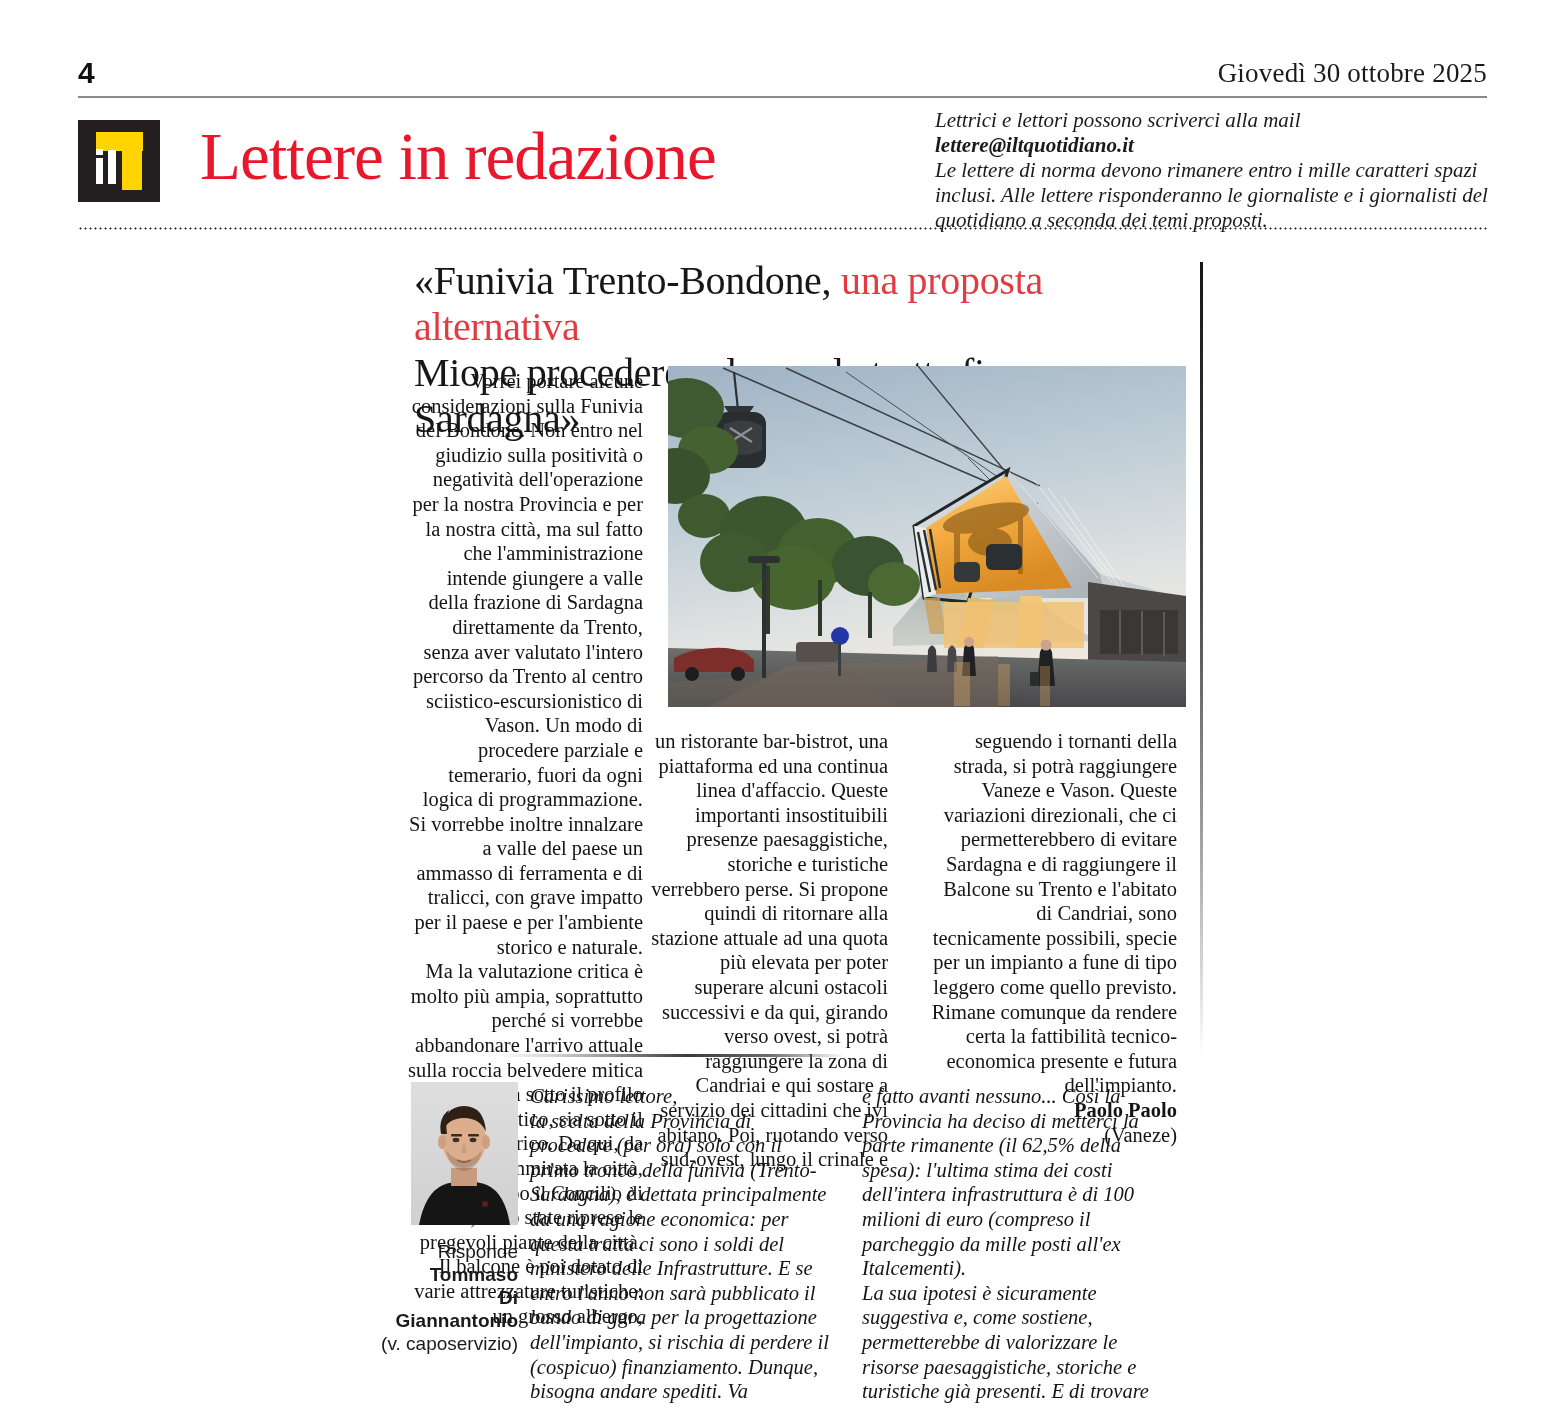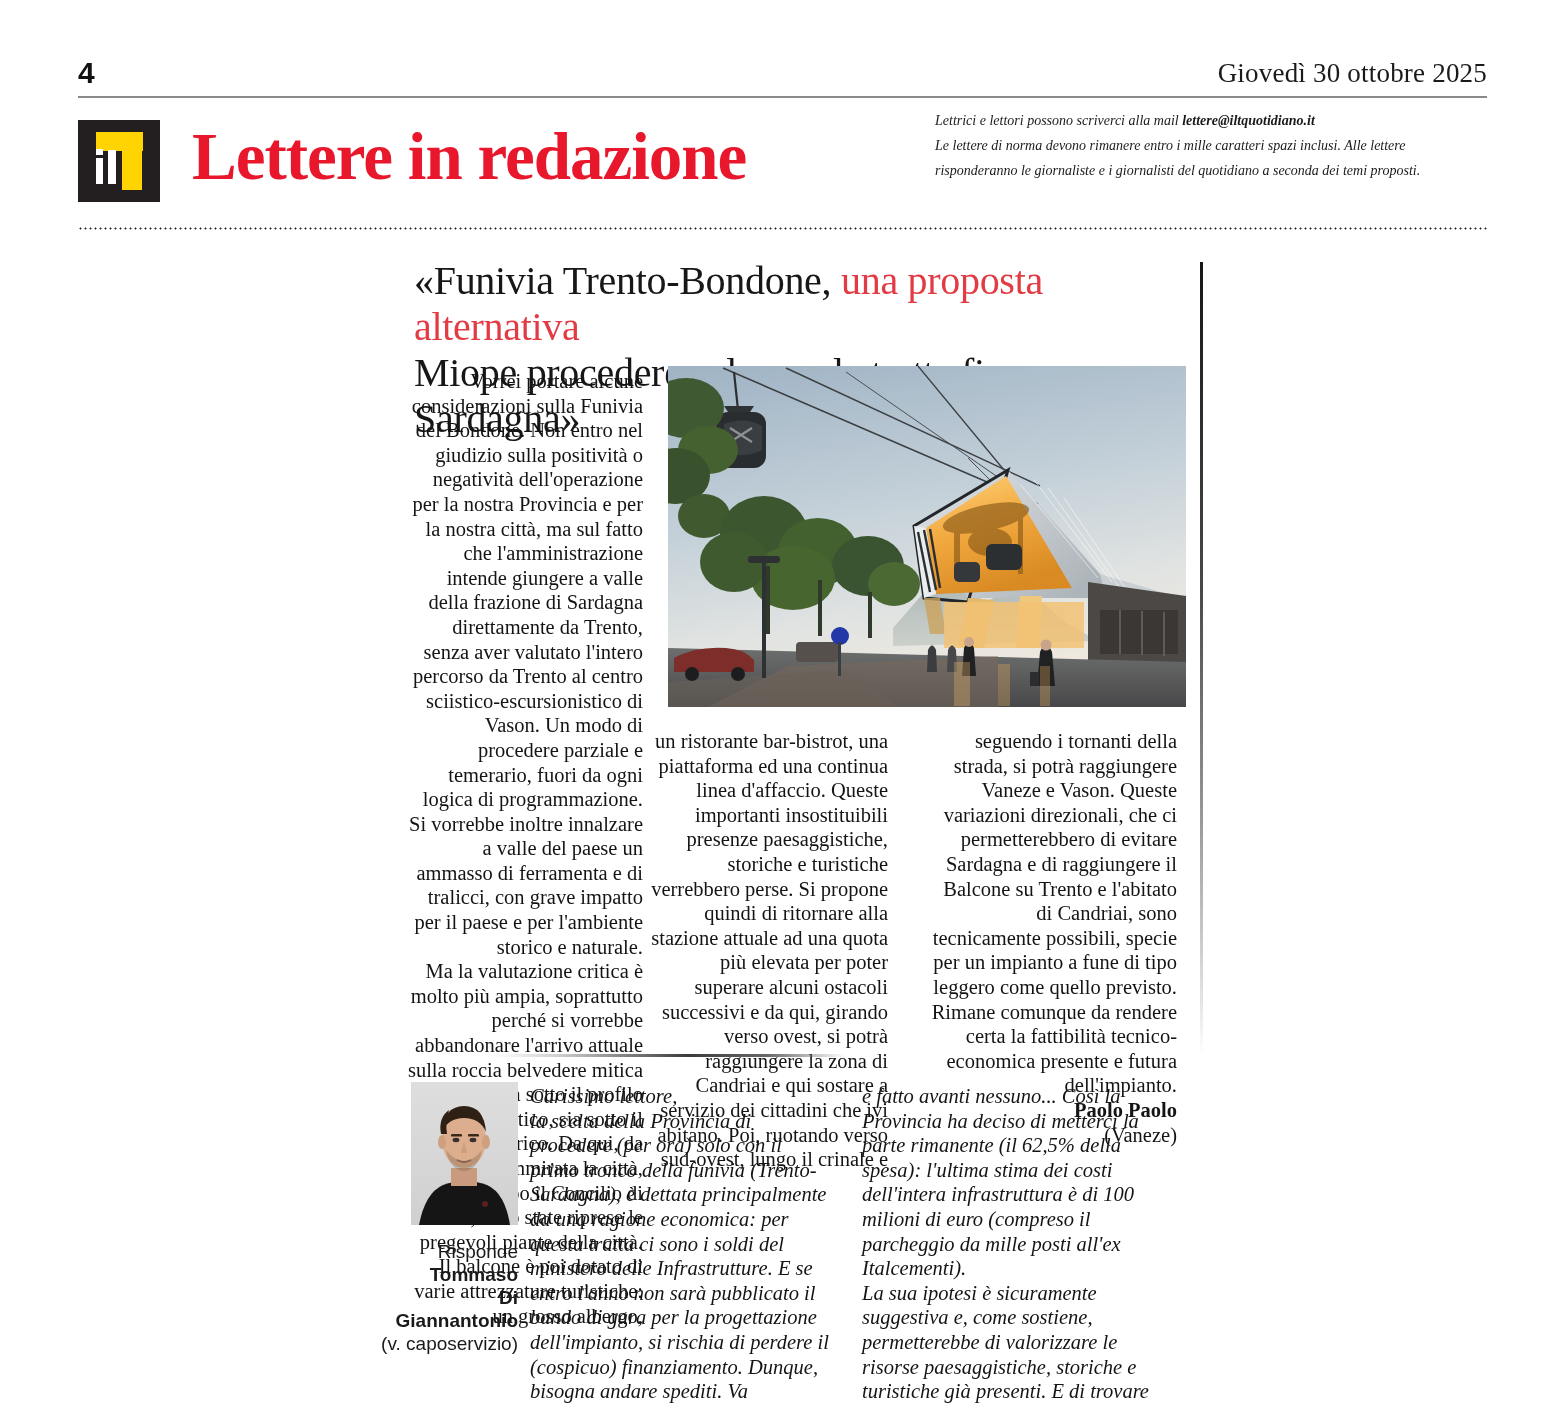--- a/index.html
+++ b/index.html
@@ -82,35 +82,35 @@
   }
   .logo .il-l {
     position: absolute;
     left: 30px; top: 30px;
     width: 8px; height: 34px;
     background: #ffffff;
   }
 
   .masthead-title {
     position: absolute;
-    left: 192px; top: 123px;
+    left: 200px; top: 123px;
     font-family: "Liberation Serif", "DejaVu Serif", serif;
-    font-weight: bold;
+    font-weight: normal;
     font-size: 67px;
     line-height: 1;
     color: #e8172b;
     letter-spacing: -1px;
     white-space: nowrap;
   }
 
   .masthead-note {
     position: absolute;
     left: 935px; top: 108px;
     width: 556px;
-    font-size: 14px;
+    font-size: 21px;
     line-height: 25px;
     font-style: italic;
     color: #1a1a1a;
   }
   .masthead-note b { font-style: italic; font-weight: bold; }
 
   .rule-dotted {
     position: absolute;
     left: 78px; top: 227px;
     width: 1409px; height: 3px;

